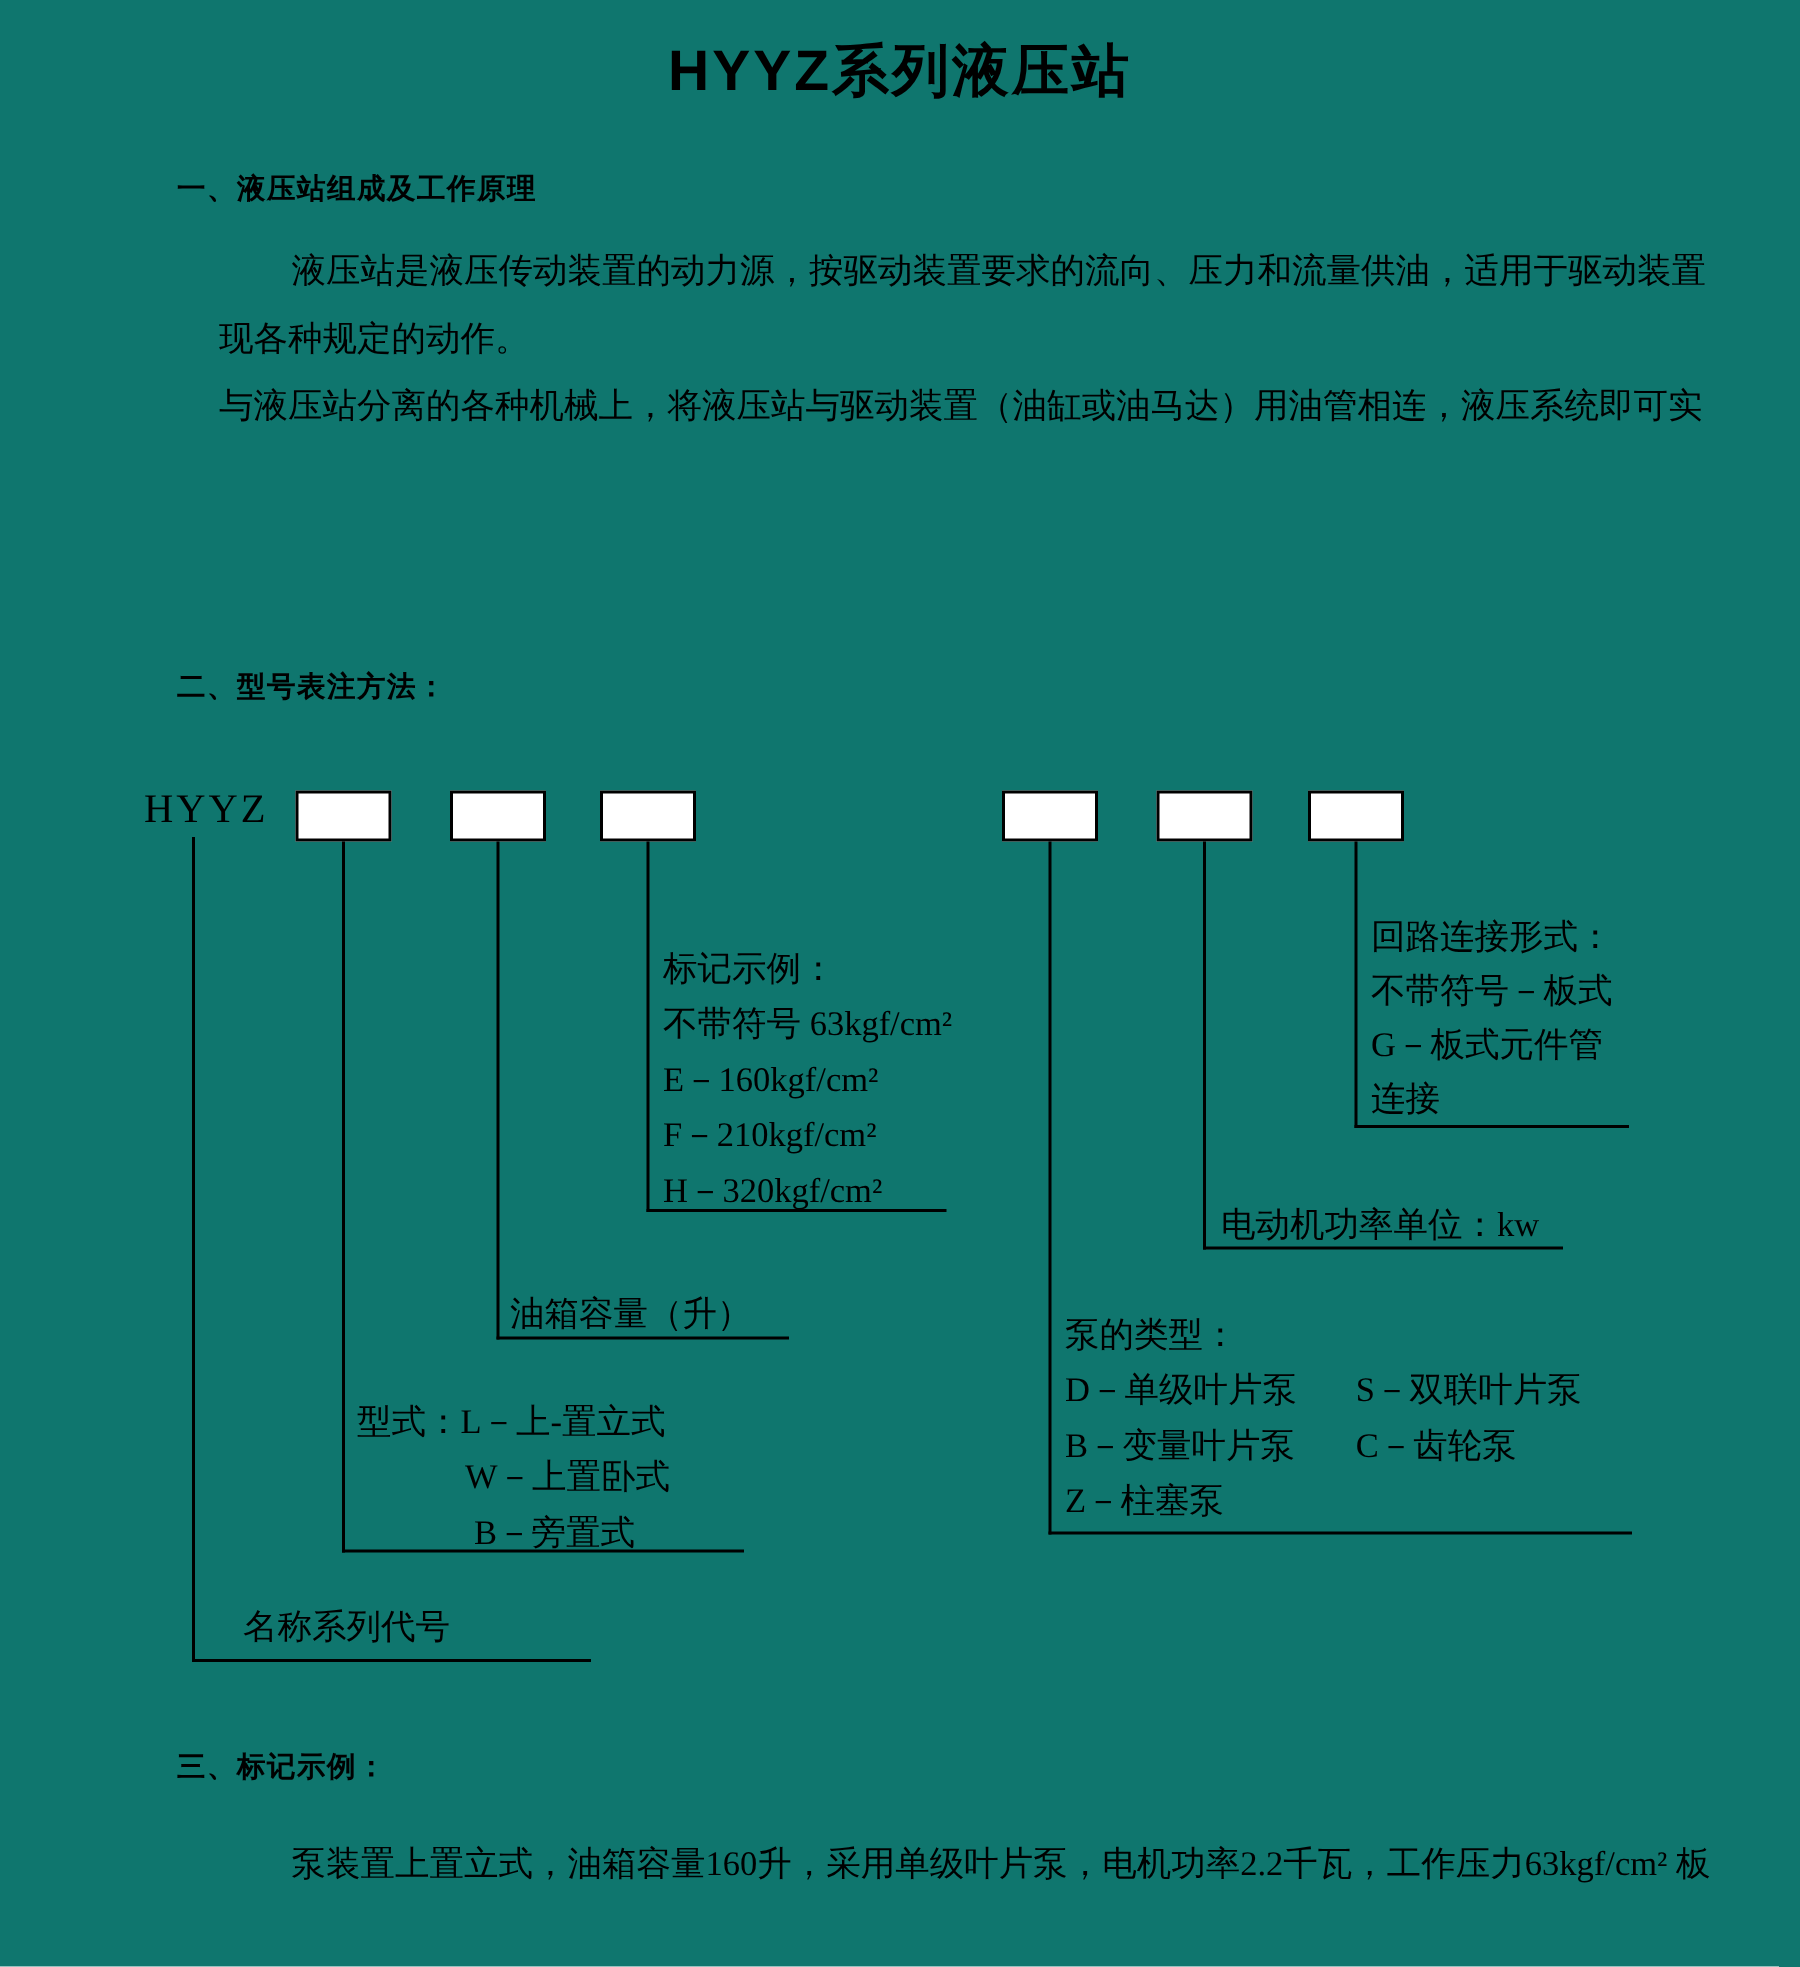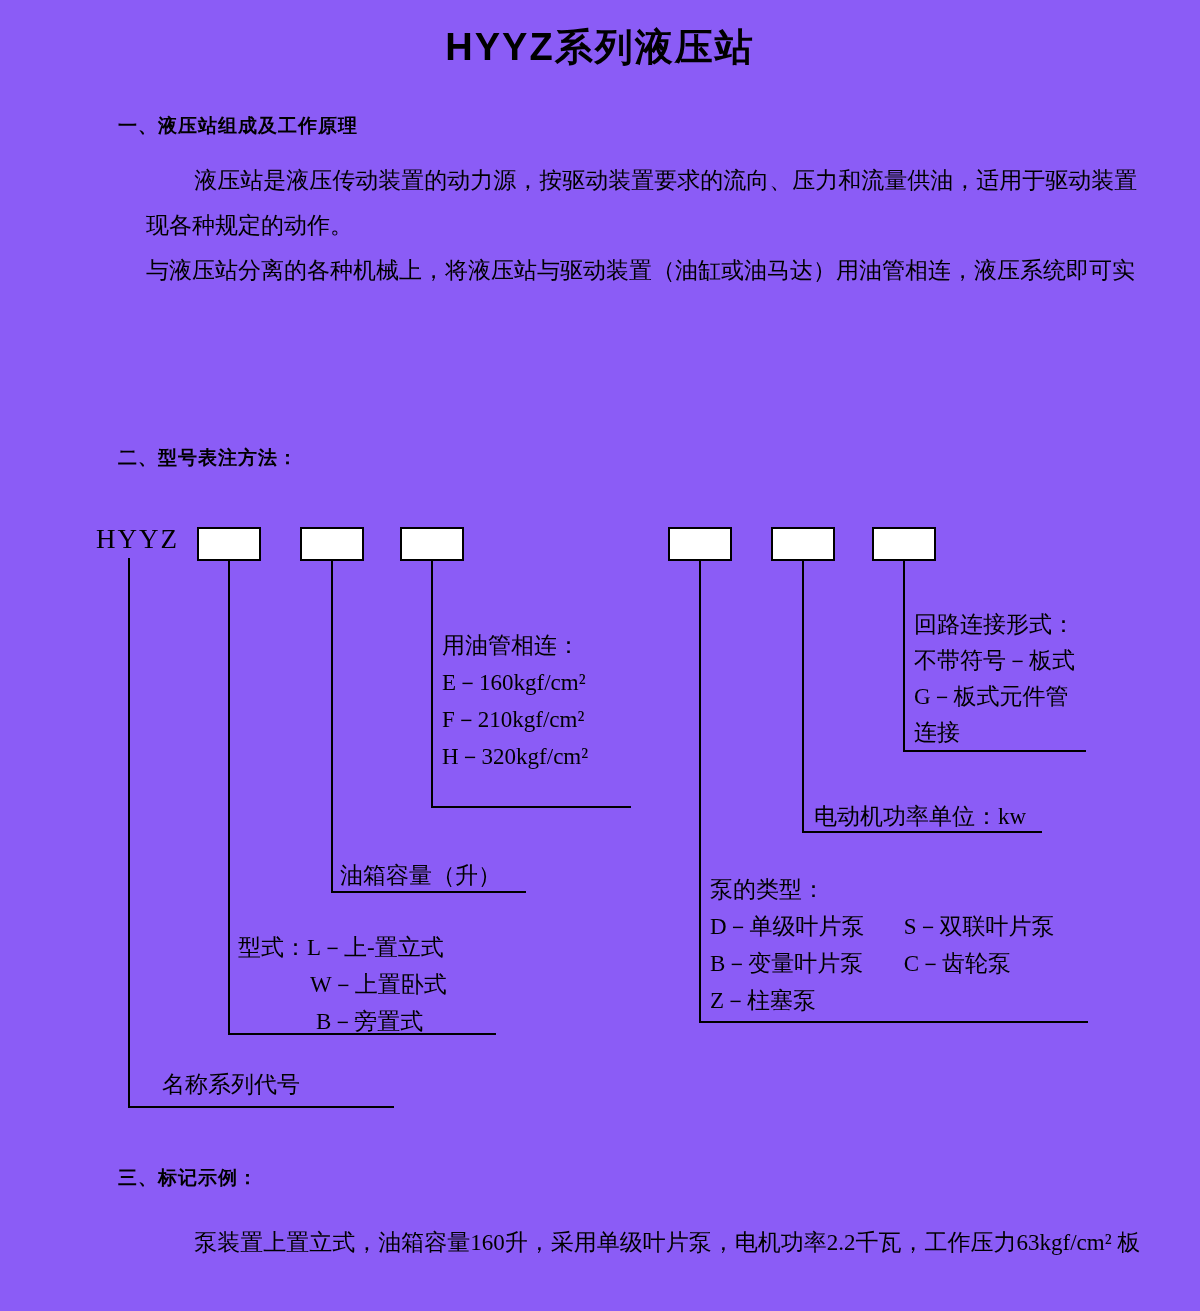--- a/index.html
+++ b/index.html
@@ -1,17 +1,17 @@
 <!DOCTYPE html>
 <html><head>
 <meta charset="utf-8">
 <style>
   html,body { margin:0; padding:0; background:#ffffff; }
   .page {
-    position:relative; width:1200px; height:1311px; background:#8b5cf6;
+    position:relative; width:1200px; height:1311px; background:#0f766e;
     color:#000; font-family:"Liberation Serif", serif; overflow:hidden;
   }
   .doc-title {
     position:absolute; top:22px; left:0; width:100%; text-align:center;
     font-family:"Liberation Sans", sans-serif; font-weight:700; font-size:38px;
     letter-spacing:2px;
   }
   .sec-heading {
     position:absolute; font-family:"Liberation Sans", sans-serif;
     font-weight:700; font-size:19px; letter-spacing:1px; white-space:nowrap;
@@ -69,21 +69,22 @@
 
     <div class="hl" style="left:128px; top:1106px; width:266px;"></div>
     <div class="hl" style="left:228px; top:1033px; width:268px;"></div>
     <div class="hl" style="left:331px; top:891px; width:195px;"></div>
     <div class="hl" style="left:431px; top:806px; width:200px;"></div>
     <div class="hl" style="left:699px; top:1021px; width:389px;"></div>
     <div class="hl" style="left:802px; top:831px; width:240px;"></div>
     <div class="hl" style="left:903px; top:750px; width:183px;"></div>
 
     <div class="dlabel" style="left:442px; top:627px;">
-      <div>用油管相连：</div>
+      <div>标记示例：</div>
+      <div>不带符号 63kgf/cm²</div>
       <div>E－160kgf/cm²</div>
       <div>F－210kgf/cm²</div>
       <div>H－320kgf/cm²</div>
     </div>
 
     <div class="dlabel" style="left:914px; top:607px; line-height:36px;">
       <div>回路连接形式：</div>
       <div>不带符号－板式</div>
       <div>G－板式元件管</div>
       <div>连接</div>

